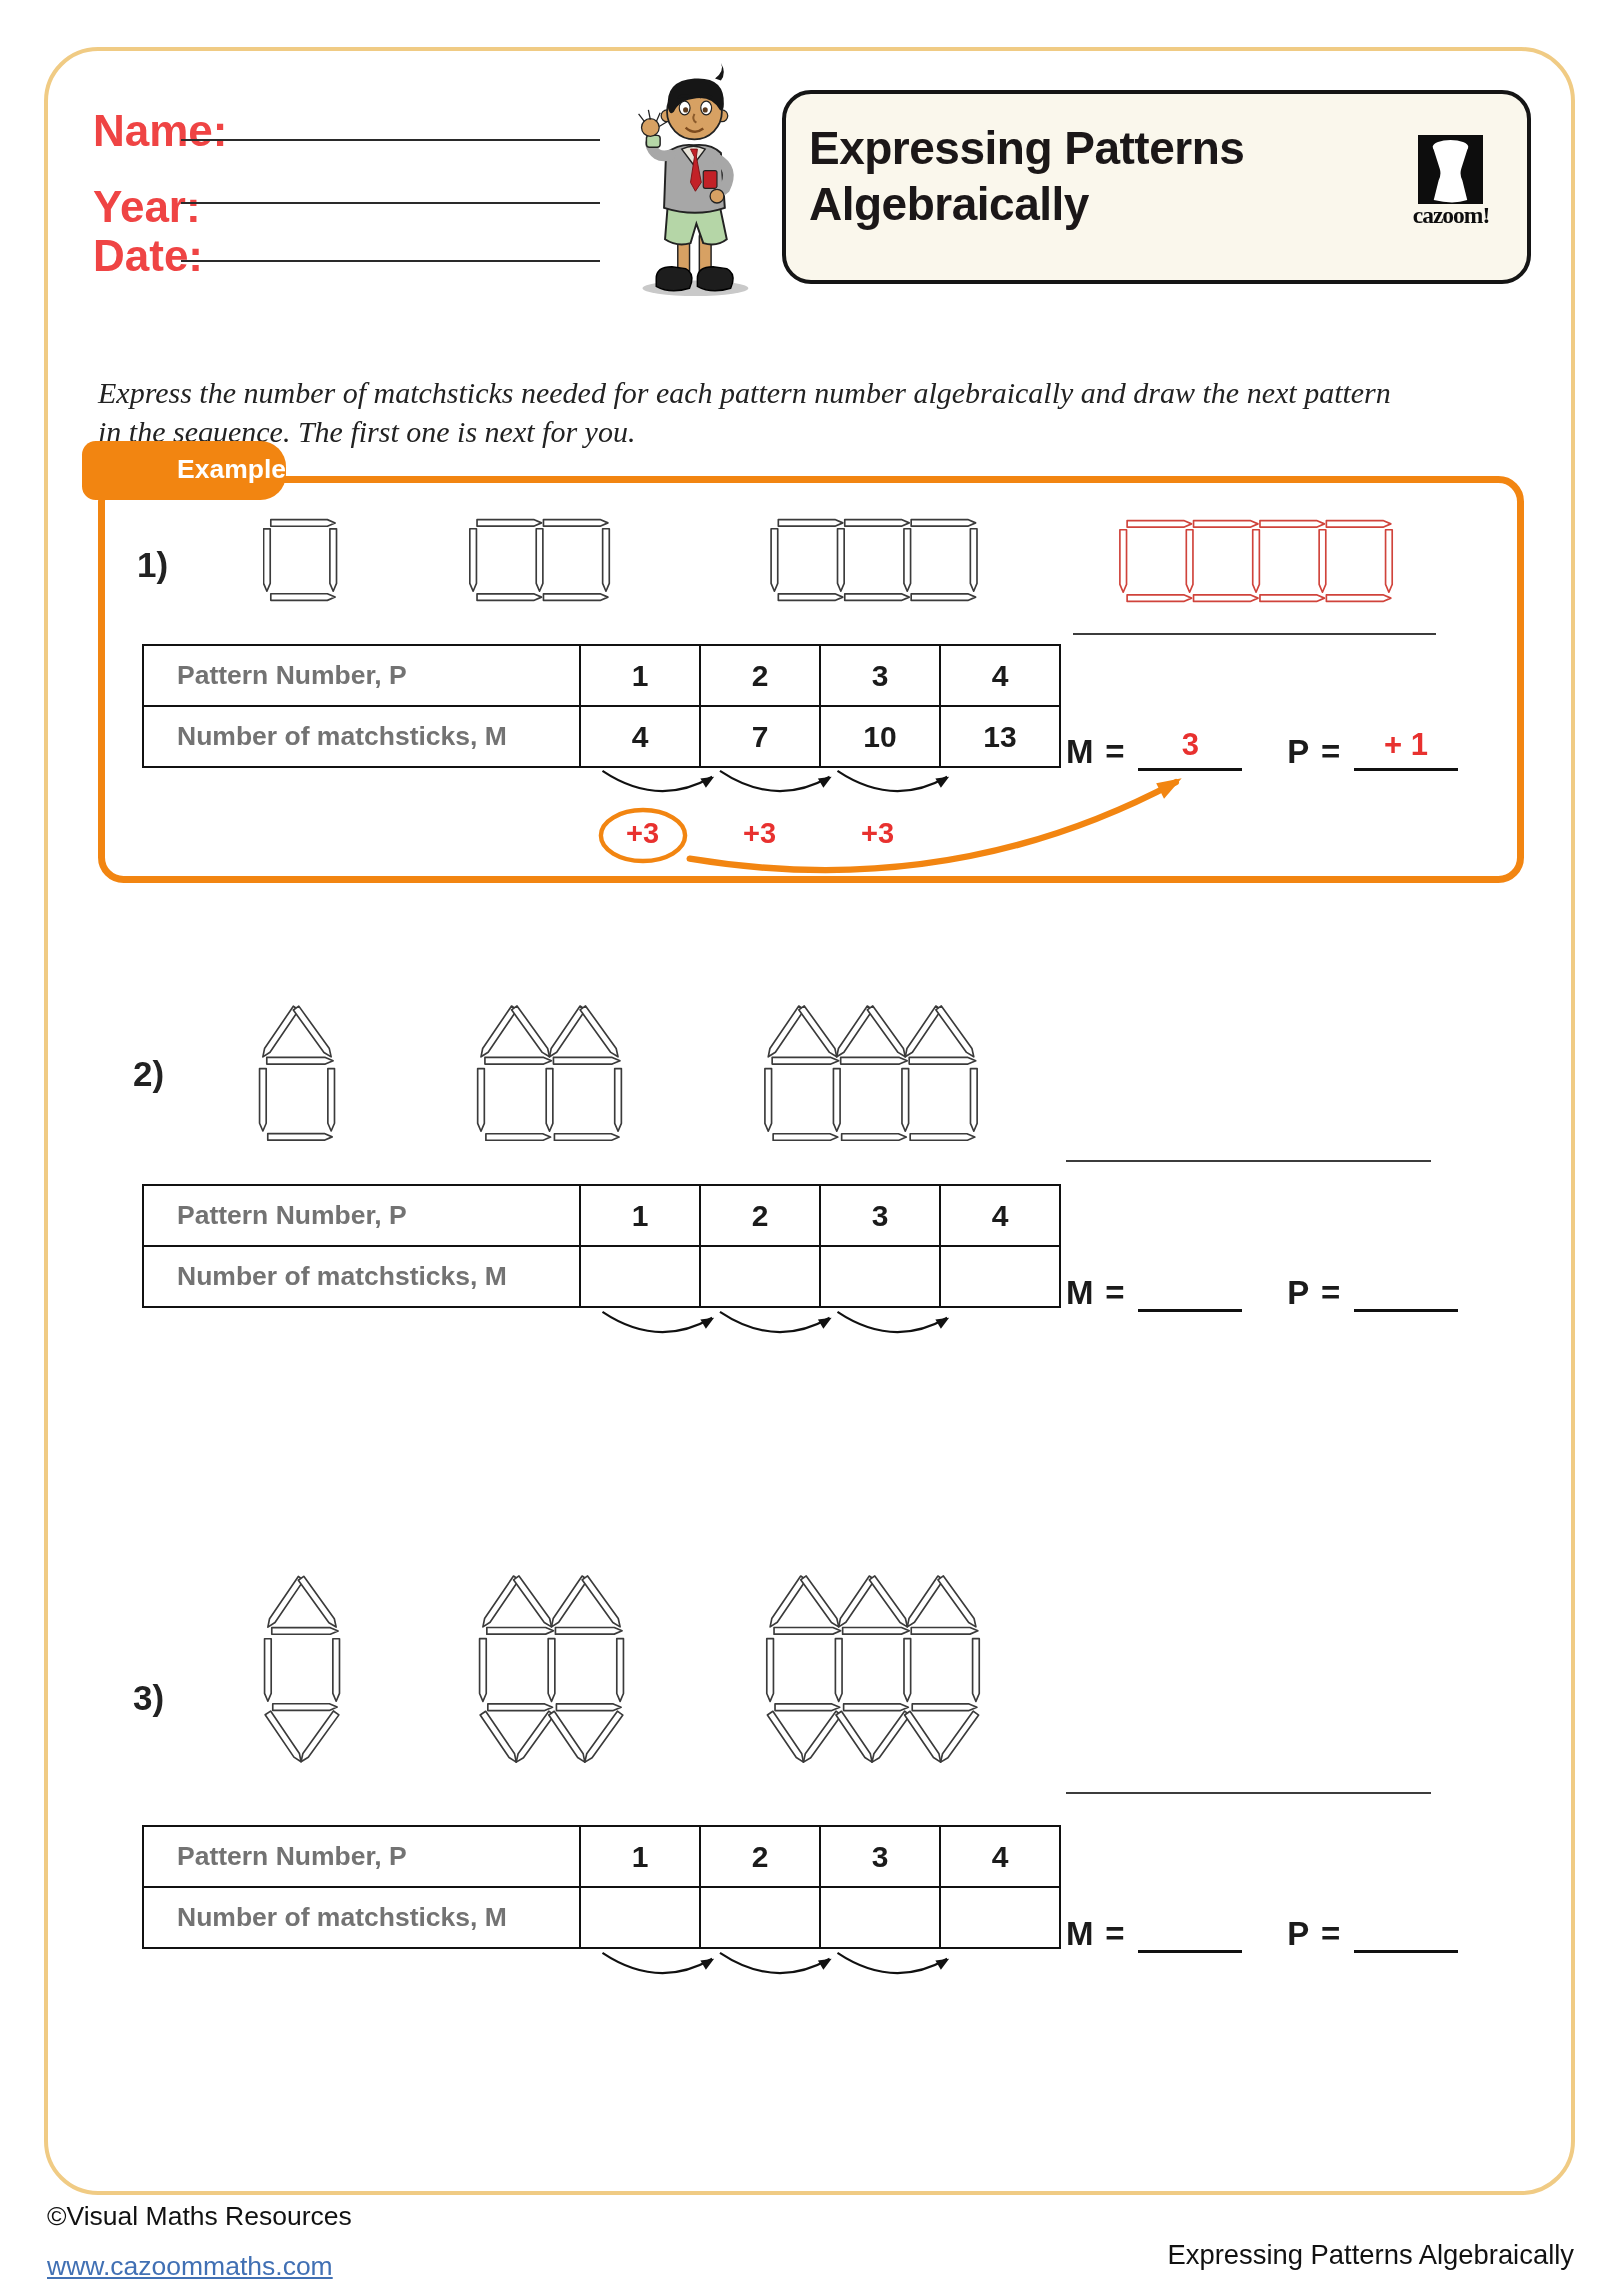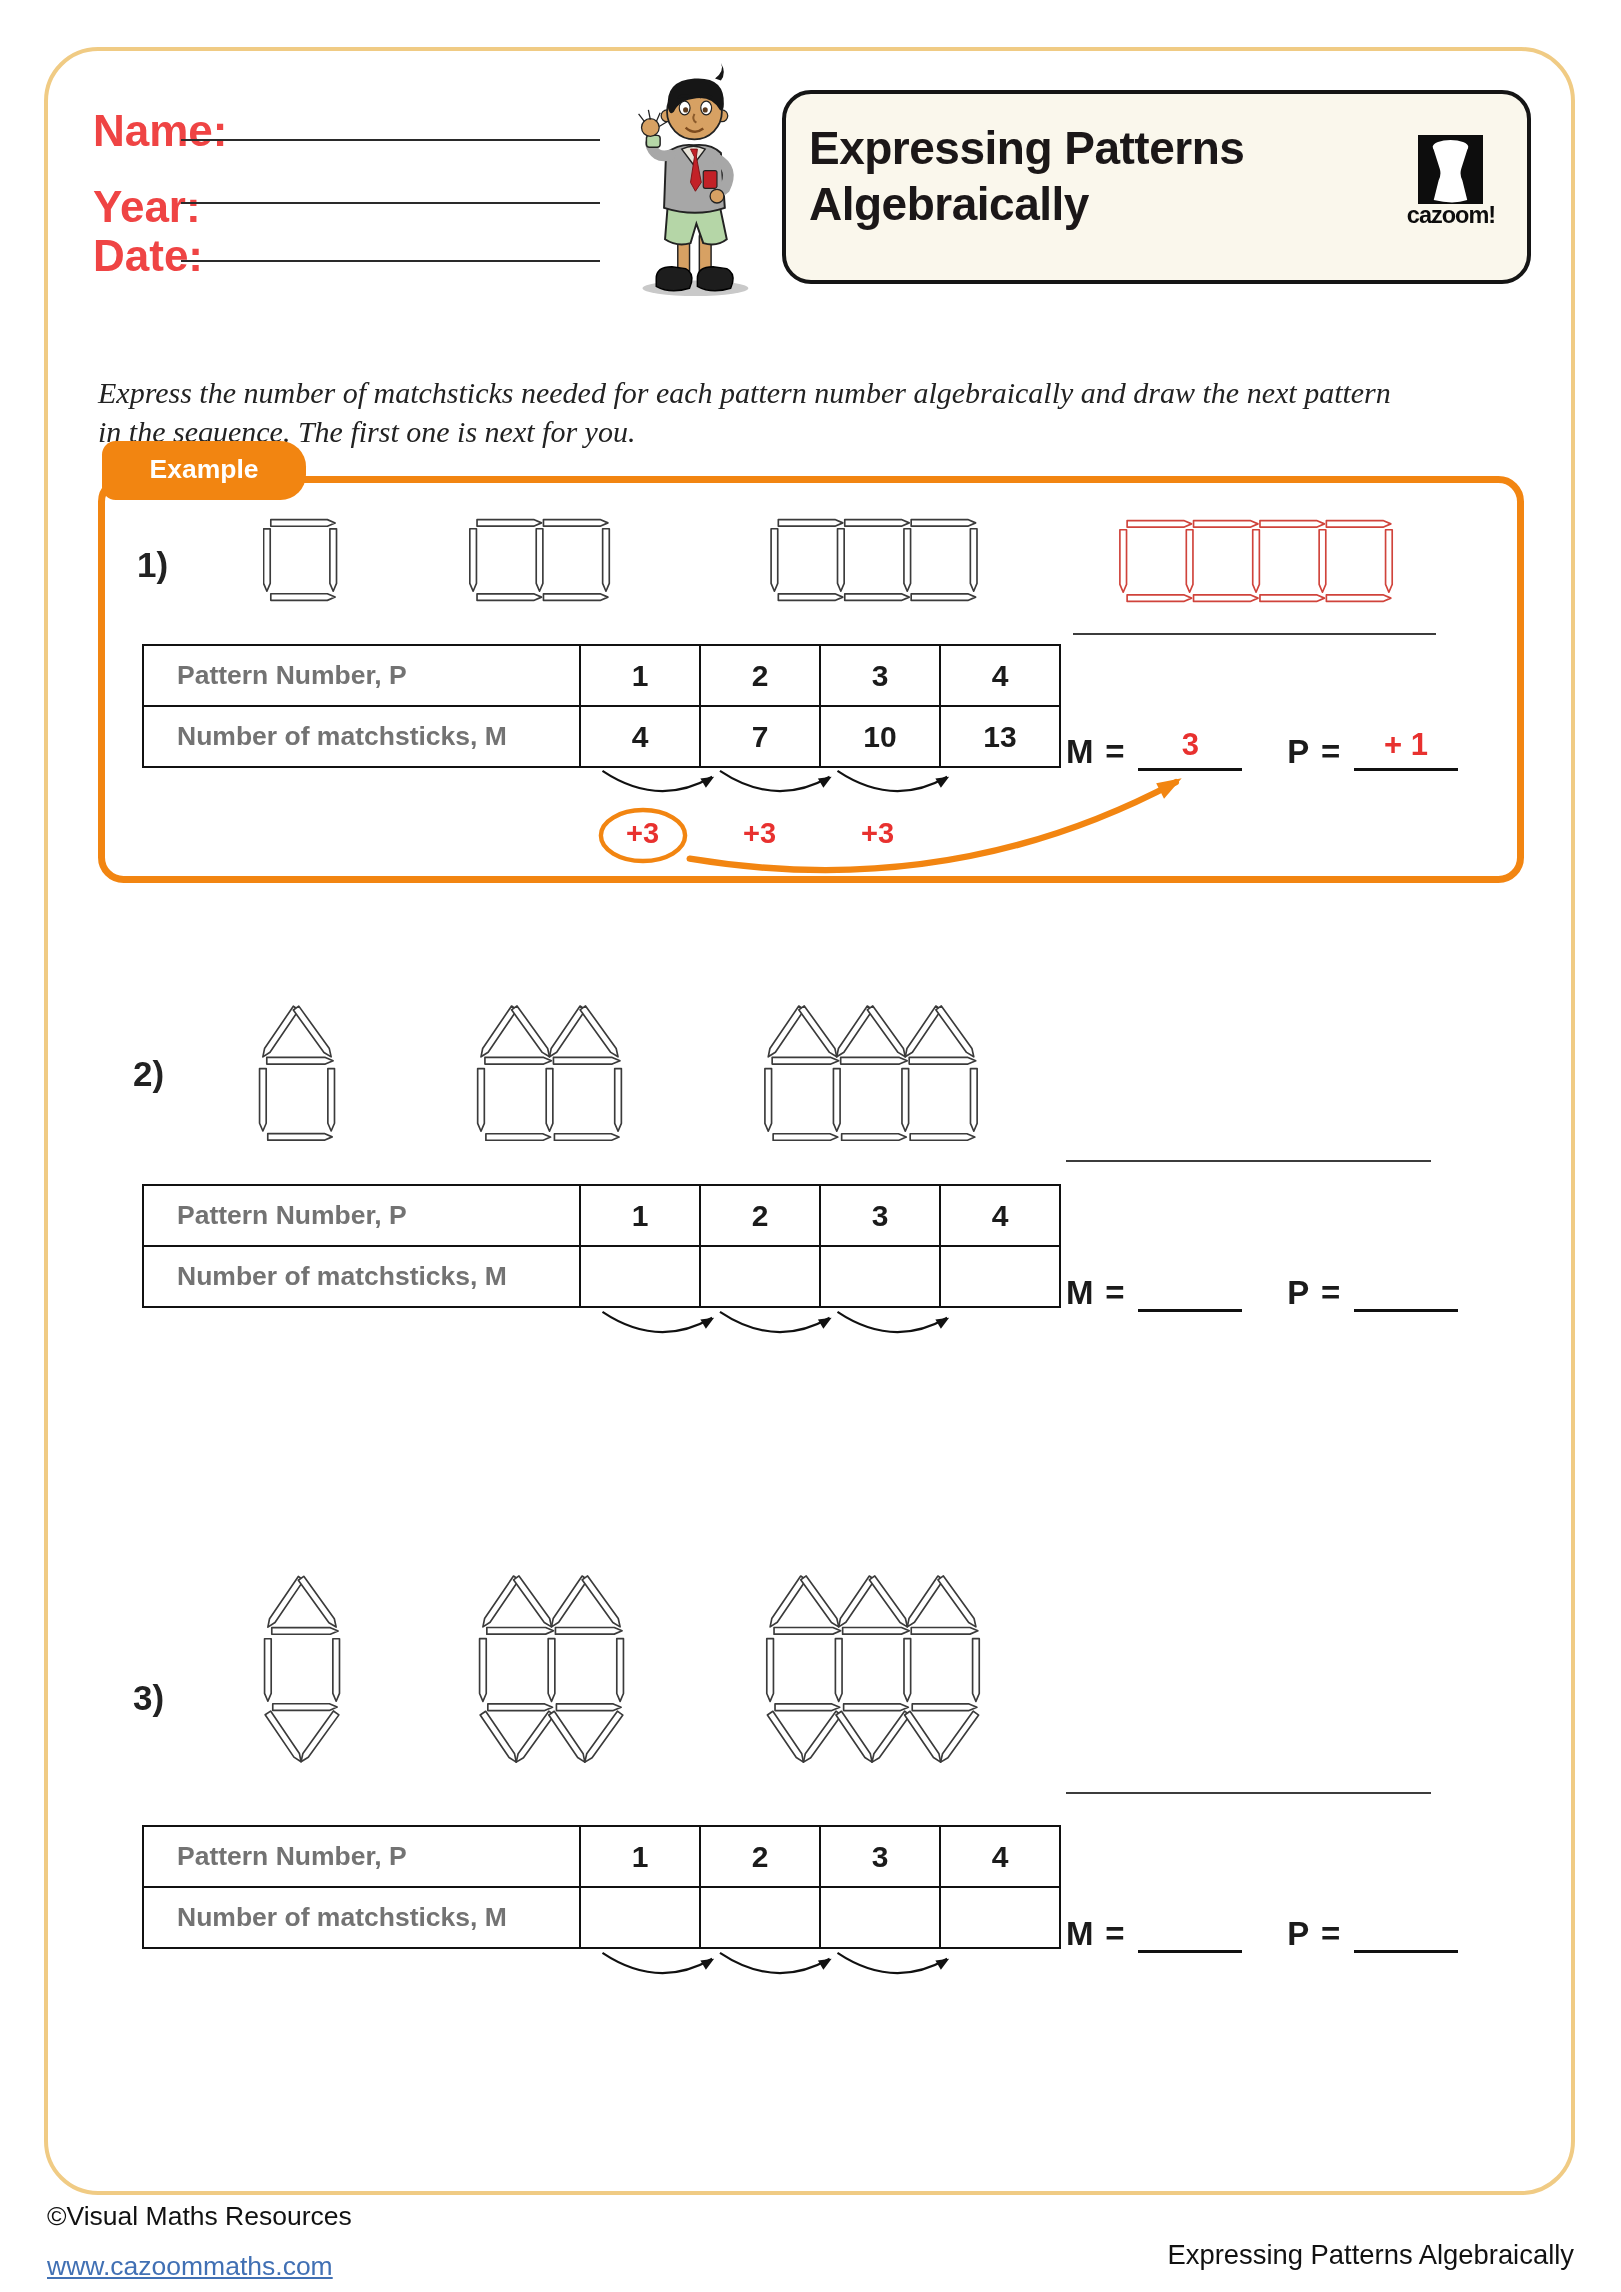--- a/index.html
+++ b/index.html
@@ -8,27 +8,27 @@
   .abs{position:absolute;}
   
   #gold-frame{left:44px;top:47px;width:1523px;height:2140px;border:4.9px solid #f0cb84;border-radius:54px;}
   
   .field-label{font-size:44px;font-weight:bold;color:#ef4444;}
   .field-line{border-top:2.5px solid #2a2a2a;height:0;}
   
   #title-box{left:782px;top:90px;width:741px;height:186px;background:#faf7ec;border:4.9px solid #151515;border-radius:29px;}
   #title-text{left:809px;top:120px;font-size:46px;line-height:56px;font-weight:bold;color:#1b1718;letter-spacing:-0.5px;}
   #logo-block{left:1418px;top:135px;width:65px;height:69px;background:#0d0d0d;}
-  #logo-word{left:1400px;top:202px;width:102px;text-align:center;font-family:Liberation Sans, sans-serif;font-weight:bold;font-size:23.5px;color:#0d0d0d;letter-spacing:-1px;}
+  #logo-word{left:1400px;top:202px;width:102px;text-align:center;font-family:Liberation Serif, serif;font-weight:bold;font-size:23.5px;color:#0d0d0d;letter-spacing:-1px;}
   
   #instructions{left:98px;top:345px;width:1441px;font-family:"Liberation Serif",serif;font-style:italic;font-size:30px;line-height:39px;color:#222;margin-top:28px;}
   
   #example-box{left:98px;top:476px;width:1412px;height:393px;border:7.8px solid #f28511;border-radius:25.5px;}
-  #example-tab{left:102px;top:441px;width:204px;height:59px;background:#f28511;border-radius:13.7px 25.5px 25.5px 13.7px;
-               color:#fff;font-weight:bold;font-size:26.5px;text-align:center;line-height:57px;}
+  #example-tab{left:82px;top:441px;width:204px;height:59px;background:#f28511;border-radius:13.7px 25.5px 25.5px 13.7px;
+               color:#fff;font-weight:bold;font-size:26.5px;text-align:right;line-height:57px;}
   .qnum{font-size:35px;font-weight:bold;color:#222;}
   
   .ptable{position:absolute;border-collapse:collapse;table-layout:fixed;background:#fff;}
   .ptable td{border:2.5px solid #111;height:59px;padding:0;vertical-align:middle;}
   .ptable .lblcol{width:402px;font-size:26.5px;font-weight:bold;padding-left:33px;color:#737373;}
   .ptable .numcol{width:118px;text-align:center;font-size:30px;font-weight:bold;color:#1b1b1b;}
   .red{color:#e8312f;}
   
   .mp-row{position:absolute;display:flex;align-items:flex-end;font-weight:bold;font-size:33px;color:#1b1b1b;}
   .mp-eq{margin-left:11.8px;}

